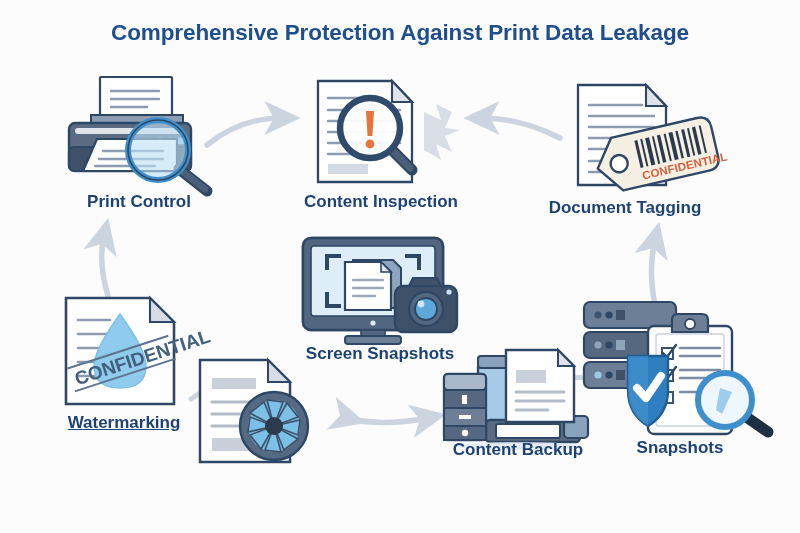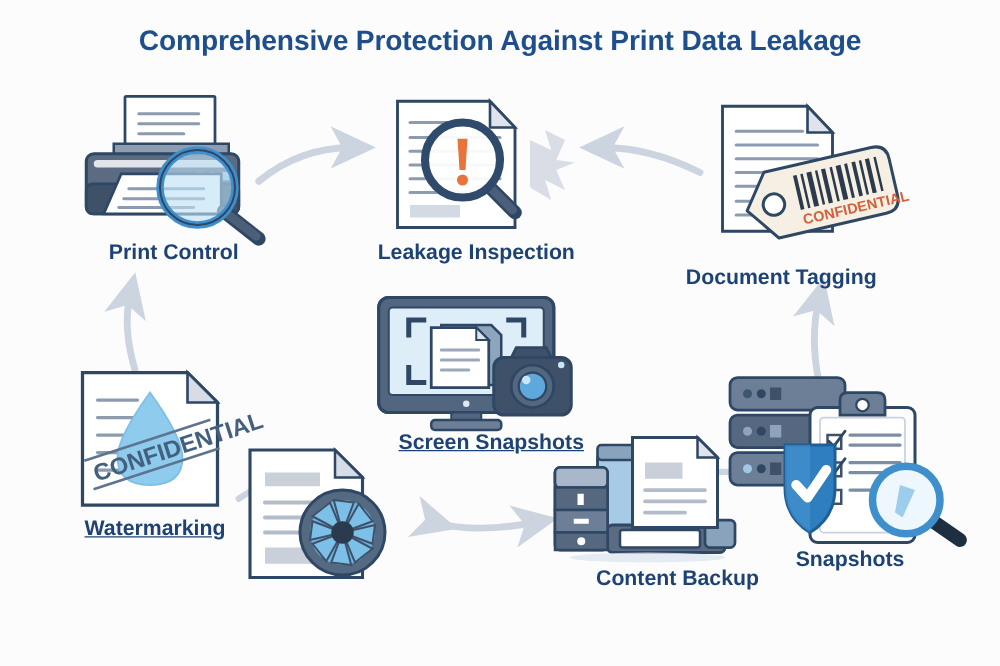--- a/index.html
+++ b/index.html
@@ -150,21 +150,21 @@
 
       <g>
         <line x1="92" y1="72" x2="112" y2="92" stroke="#2e4764" stroke-width="11" stroke-linecap="round"></line>
         <line x1="92" y1="72" x2="110" y2="90" stroke="#4b5f78" stroke-width="7" stroke-linecap="round"></line>
         <circle cx="70" cy="50" r="30" fill="#ffffff" fill-opacity="0.93" stroke="#2f4a6b" stroke-width="6.5"></circle>
 
         <path d="M66,33 L74,33 L72.4,58 L67.6,58 Z" fill="#e8743b"></path>
         <circle cx="70" cy="66" r="4.4" fill="#e8743b"></circle>
       </g>
     </svg>
-    <div class="node-label" style="left:81px; top:114px;">Leakage Inspection</div>
+    <div class="node-label" style="left:81px; top:114px;">Content Inspection</div>
   </div>
 
   <div class="node" style="left:552px; top:83px;">
     <svg class="art" width="165" height="110" viewBox="0 0 165 110">
 
       <path d="M26,2 L94,2 L114,23 L114,102 L26,102 Z" fill="#ffffff" stroke="#2e4764" stroke-width="2.3"></path>
       <path d="M94,2 L94,23 L114,23 Z" fill="#dfe4ec" stroke="#2e4764" stroke-width="2.1"></path>
       <g stroke="#8c9bb0" stroke-width="2.5" stroke-linecap="round">
         <line x1="37" y1="22" x2="90" y2="22"></line>
         <line x1="37" y1="33" x2="102" y2="33"></line>
@@ -189,21 +189,21 @@
           <rect x="119" y="52" width="4" height="28"></rect>
           <rect x="126" y="52" width="2.4" height="28"></rect>
           <rect x="132" y="52" width="3" height="28"></rect>
           <rect x="138" y="52" width="2" height="28"></rect>
           <rect x="143" y="52" width="3.4" height="28"></rect>
           <rect x="150" y="52" width="2" height="28"></rect>
         </g>
         <text x="84" y="92" font-family="Liberation Sans, sans-serif" font-size="11.5" font-weight="bold" fill="#d4603c" letter-spacing="0.1">CONFIDENTIAL</text>
       </g>
     </svg>
-    <div class="node-label" style="left:73px; top:129px;">Document Tagging</div>
+    <div class="node-label" style="left:73px; top:115px;">Document Tagging</div>
   </div>
 
   <div class="node" style="left:582px; top:298px;">
     <svg class="art" width="200" height="140" viewBox="0 0 200 140">
 
       <g>
         <rect x="2" y="4" width="92" height="26" rx="6" fill="#6d7f96" stroke="#2e4764" stroke-width="2.2"></rect>
         <circle cx="16" cy="17" r="3.6" fill="#2e4764" fill-opacity="0.75"></circle>
         <circle cx="27" cy="17" r="3.6" fill="#2e4764"></circle>
         <rect x="34" y="12" width="9" height="10" fill="#3f5169"></rect>
@@ -281,21 +281,21 @@
         <rect x="4" y="26" width="42" height="16" rx="4" fill="#a8b7c9" stroke="#2e4764" stroke-width="2.1"></rect>
         <rect x="4" y="42" width="42" height="18" fill="#56687f" stroke="#2e4764" stroke-width="2"></rect>
         <rect x="22" y="47" width="5" height="9" fill="#ffffff"></rect>
         <rect x="4" y="60" width="42" height="18" fill="#6d7f96" stroke="#2e4764" stroke-width="2"></rect>
         <rect x="19" y="67" width="12" height="4" fill="#ffffff"></rect>
         <rect x="4" y="78" width="42" height="14" fill="#56687f" stroke="#2e4764" stroke-width="2"></rect>
         <circle cx="25" cy="85" r="3.2" fill="#ffffff"></circle>
       </g>
       <ellipse cx="78" cy="98" rx="62" ry="4" fill="#dde6ef" opacity="0.8"></ellipse>
     </svg>
-    <div class="node-label" style="left:78px; top:105px;margin-left:24px;">Content Backup</div>
+    <div class="node-label" style="left:78px; top:92px;">Content Backup</div>
   </div>
 
   <div class="node" style="left:297px; top:236px;">
     <svg class="art" width="170" height="110" viewBox="0 0 170 110">
 
       <rect x="6" y="2" width="140" height="92" rx="8" fill="#4e6party" stroke="#2e4764" stroke-width="2.5" style="fill:#4e6party"></rect>
       <rect x="6" y="2" width="140" height="92" rx="8" fill="#526680" stroke="#2e4764" stroke-width="2.5"></rect>
       <rect x="14" y="10" width="124" height="70" rx="3" fill="#ddeef9" stroke="#2e4764" stroke-width="1.6"></rect>
       <circle cx="76" cy="87" r="2.6" fill="#dfe8f2"></circle>
 
@@ -321,21 +321,21 @@
 
       <g>
         <rect x="98" y="50" width="62" height="46" rx="8" fill="#3f5169" stroke="#2e4764" stroke-width="2.4"></rect>
         <path d="M112,50 L116,42 L140,42 L144,50 Z" fill="#3f5169" stroke="#2e4764" stroke-width="2.2"></path>
         <circle cx="129" cy="73" r="17" fill="#53687f" stroke="#2e4764" stroke-width="2.2"></circle>
         <circle cx="129" cy="73" r="11" fill="#5ea8dc" stroke="#2e4764" stroke-width="1.8"></circle>
         <circle cx="124" cy="68" r="3.4" fill="#c9e6f8"></circle>
         <circle cx="152" cy="56" r="2.6" fill="#c9e6f8"></circle>
       </g>
     </svg>
-    <div class="node-label" style="left:96px; top:108px;text-decoration:underline;">Screen Snapshots</div>
+    <div class="node-label" style="left:83px; top:108px;">Screen Snapshots</div>
   </div>
 
   <div class="node" style="left:62px; top:296px;">
     <svg class="art" width="130" height="115" viewBox="0 0 130 115">
 
       <path d="M4,2 L88,2 L112,26 L112,108 L4,108 Z" fill="#ffffff" stroke="#2e4764" stroke-width="2.6"></path>
       <path d="M88,2 L88,26 L112,26 Z" fill="#d7dde6" stroke="#2e4764" stroke-width="2.1"></path>
       <g stroke="#8c9bb0" stroke-width="2.6" stroke-linecap="round">
         <line x1="16" y1="24" x2="48" y2="24"></line>
         <line x1="16" y1="38" x2="48" y2="38"></line>

